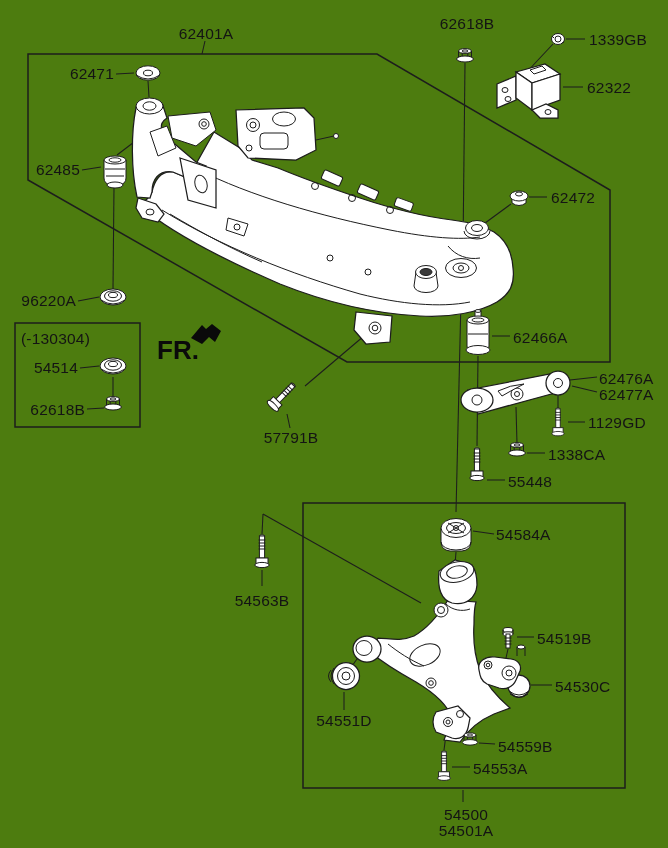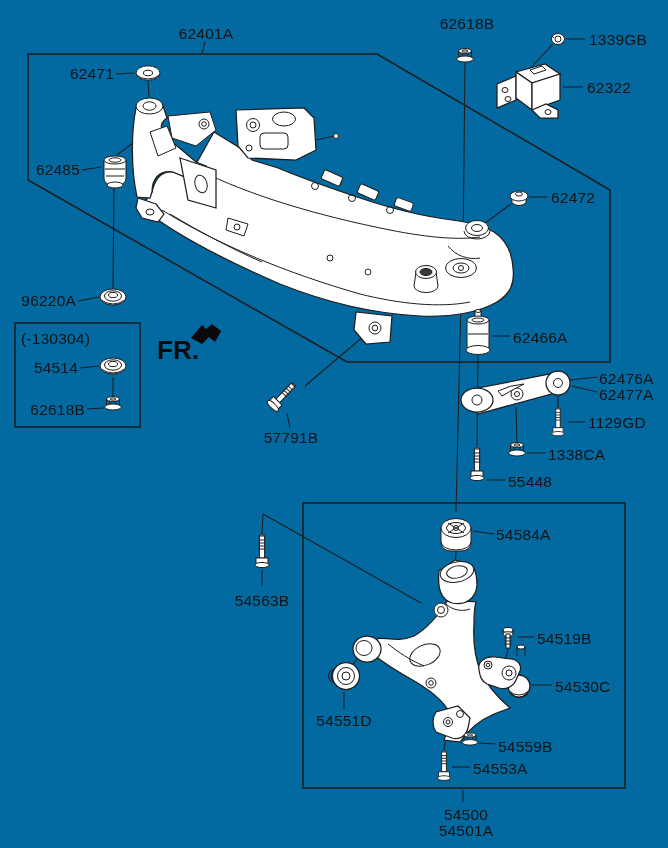--- a/index.html
+++ b/index.html
@@ -1,16 +1,16 @@
 <!DOCTYPE html>
 <html><head>
 <meta charset="utf-8">
 <style>
   html,body{margin:0;padding:0;background:#ffffff;}
-  .stage{position:relative;width:668px;height:848px;background:#0369a1;overflow:hidden;
+  .stage{position:relative;width:668px;height:848px;background:#4d7c0f;overflow:hidden;
          font-family:"Liberation Sans", sans-serif;}
   svg{position:absolute;left:0;top:0;}
   .callout{font-family:"Liberation Sans", sans-serif;font-size:15.5px;fill:#141414;letter-spacing:.2px;}
   .fr{font-family:"Liberation Sans", sans-serif;font-size:26px;font-weight:bold;fill:#0a0a0a;}
   .ln{stroke:#1d1d1d;stroke-width:1.05;fill:none;}
   .bx{stroke:#1d1d1d;stroke-width:1.5;fill:none;}
   .pt{stroke:#1d1d1d;stroke-width:1.25;fill:#ffffff;}
   .pt2{stroke:#1d1d1d;stroke-width:1;fill:#ffffff;}
   .dt{stroke:#1d1d1d;stroke-width:1;fill:none;}
   .dk{stroke:#1d1d1d;stroke-width:1;fill:#3a3a3a;}

